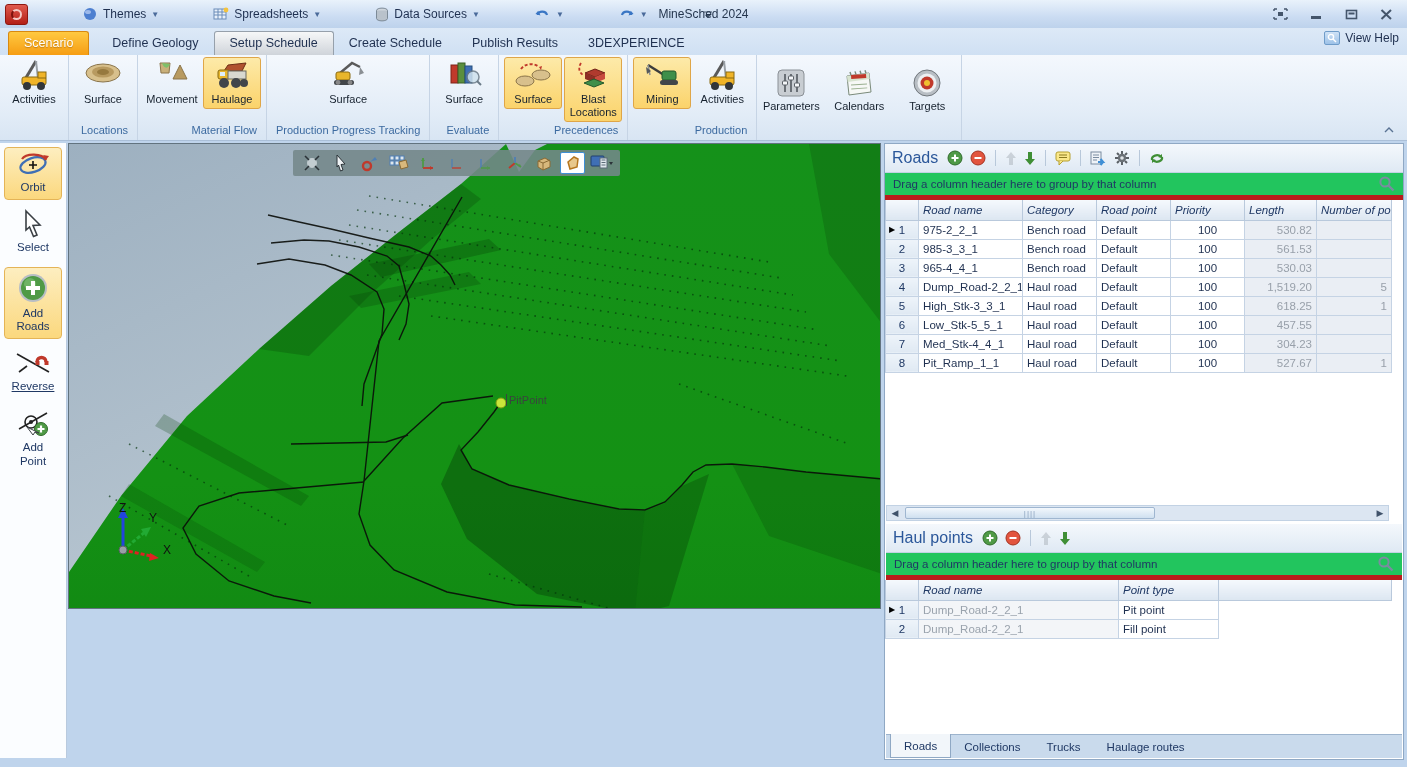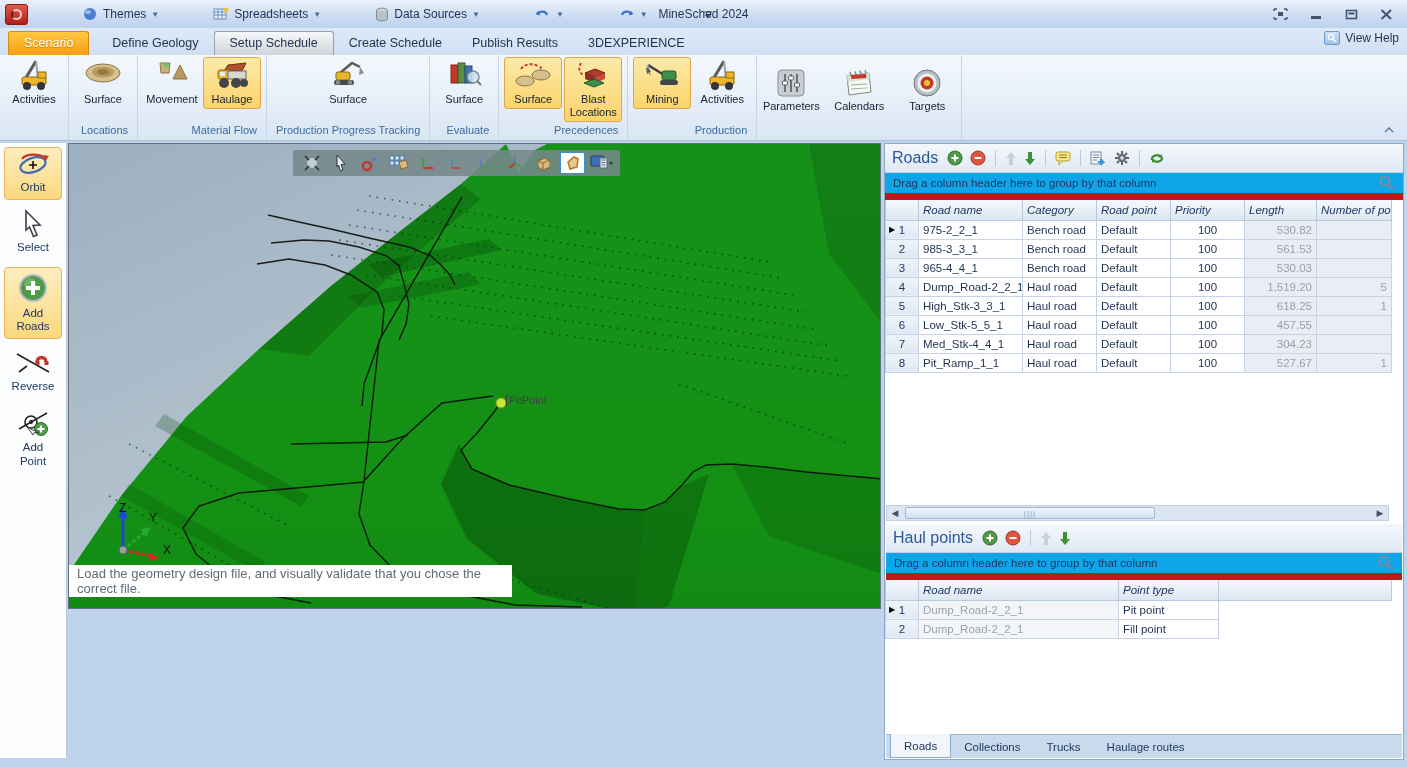--- a/index.html
+++ b/index.html
@@ -54,21 +54,21 @@
   .vpi.active { background:#fff; border:1px solid #3f8fd6; }
   .vp-status { position:absolute; left:0; bottom:11px; width:443px; height:32px; background:#ffffff; display:flex; align-items:center; padding-left:8px; font-size:13px; color:#5f6b76; }
   .axis-triad { position:absolute; left:36px; bottom:44px; }
   .pitpoint-label { position:absolute; left:437px; top:250px; font-size:11px; color:#3a443e; border-left:1px solid #3a443e; padding-left:2px; }
 
   
   .rightpanel { position:absolute; left:884px; right:3px; top:1px; bottom:7px; background:#fff; border:1px solid #8fa8c4; }
   .pheader { height:29px; background:linear-gradient(#f4f8fc,#dfe9f4); border-bottom:1px solid #c2d2e4; display:flex; align-items:center; padding-left:7px; gap:7px; }
   .ptitle { font-size:16px; color:#2b579a; margin-right:2px; }
   .hsep { width:1px; height:16px; background:#b8c8da; margin:0 2px; }
-  .groupby { height:27px; background:#0ea5e9; border-bottom:7px solid #b91c1c; display:flex; align-items:center; padding:0 8px; font-size:11.5px; color:#1f3864; }
+  .groupby { height:27px; background:#22c55e; border-bottom:5px solid #b91c1c; display:flex; align-items:center; padding:0 8px; font-size:11.5px; color:#1f3864; }
   .groupby .mag { margin-left:auto; }
 
   table.grid { border-collapse:collapse; table-layout:fixed; font-size:11.5px; }
   .grid th { background:linear-gradient(#f5f9fd,#dce6f1); border:1px solid #b9c9dc; border-top:none; font-weight:normal; color:#1f3864; text-align:left; padding:3px 4px; height:20px; overflow:hidden; white-space:nowrap;font-style:italic; }
   .grid td { border:1px solid #c5d3e4; padding:2px 4px; height:19px; overflow:hidden; white-space:nowrap; background:#fff; }
   .grid td.rownum { background:linear-gradient(#eef4fa,#dfe9f3); color:#1f3864; text-align:center; padding:2px 2px; position:relative; }
   .grid td.num { text-align:center; }
   .grid td.ro { background:#eaeef4; color:#98a0aa; text-align:right; }
   .grid td.gray { color:#9aa3ad; background:#f3f5f8; }
   .marker { position:absolute; left:3px; top:4px; font-size:8px; color:#000; }
@@ -371,21 +371,21 @@
     <div class="tool hl" style="margin-top:8px;">
       <svg width="36" height="34">
           <circle cx="18" cy="17" r="14" fill="#b8bec4"></circle>
           <circle cx="18" cy="17" r="12" fill="#4f9a46"></circle>
           <circle cx="15" cy="13" r="6" fill="#7ebd74" opacity=".7"></circle>
           <path d="M18 10v14M11 17h14" stroke="#fff" stroke-width="4"></path>
         </svg>
       <span>Add</span>
       <span>Roads</span>
     </div>
-    <div class="tool" style="margin-top:8px;">
+    <div class="tool" style="margin-top:8px;text-decoration:underline;">
       <svg width="40" height="28">
           <path d="M4 4 L36 22" stroke="#222" stroke-width="1.6"></path>
           <path d="M14 16 L6 22" stroke="#222" stroke-width="1.6"></path>
           <path d="M24 12 c0-6 9-6 9 0" stroke="#c0392b" stroke-width="3.4" fill="none"></path>
           <rect x="22.5" y="11" width="4" height="4" fill="#c0392b"></rect>
           <rect x="31.5" y="11" width="4" height="4" fill="#c0392b"></rect>
         </svg>
       <span>Reverse</span>
     </div>
     <div class="tool" style="margin-top:6px;">
@@ -547,21 +547,20 @@
       <path d="M18 48 L40 30" stroke="#22aa33" stroke-width="3" stroke-dasharray="4,2"></path>
         <path d="M46 25 l-10 2 5 8 z" fill="#22aa33"></path>
       <path d="M18 48 L46 54" stroke="#dd2222" stroke-width="3" stroke-dasharray="4,2"></path>
         <path d="M54 56 l-9-5 -1 8 z" fill="#dd2222"></path>
       <circle cx="18" cy="48" r="4" fill="#9aa0a6" stroke="#5a6066"></circle>
       <text x="14" y="10" font-size="12" fill="#111">Z</text>
       <text x="44" y="20" font-size="12" fill="#111">Y</text>
       <text x="58" y="52" font-size="12" fill="#111">X</text>
     </svg>
 
-    <div class="vp-status">Load the geometry design file, and visually validate that you chose the correct file.</div>
   </div>
 
   <div class="rightpanel">
 
     <div class="pheader">
       <span class="ptitle">Roads</span>
       <span class="icbtn">
           <svg width="16" height="16">
             <circle cx="8" cy="8" r="7" fill="#4f9a46" stroke="#2f6b2a"></circle>
             <path d="M8 4.5v7M4.5 8h7" stroke="#fff" stroke-width="2"></path>

